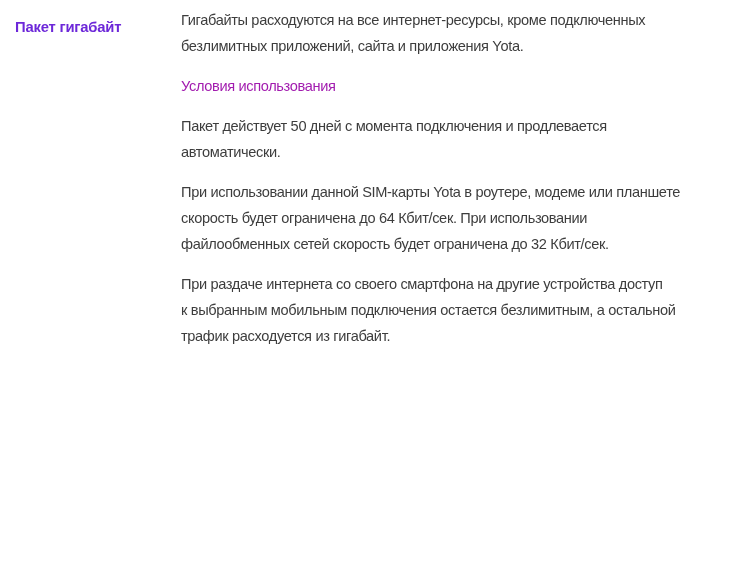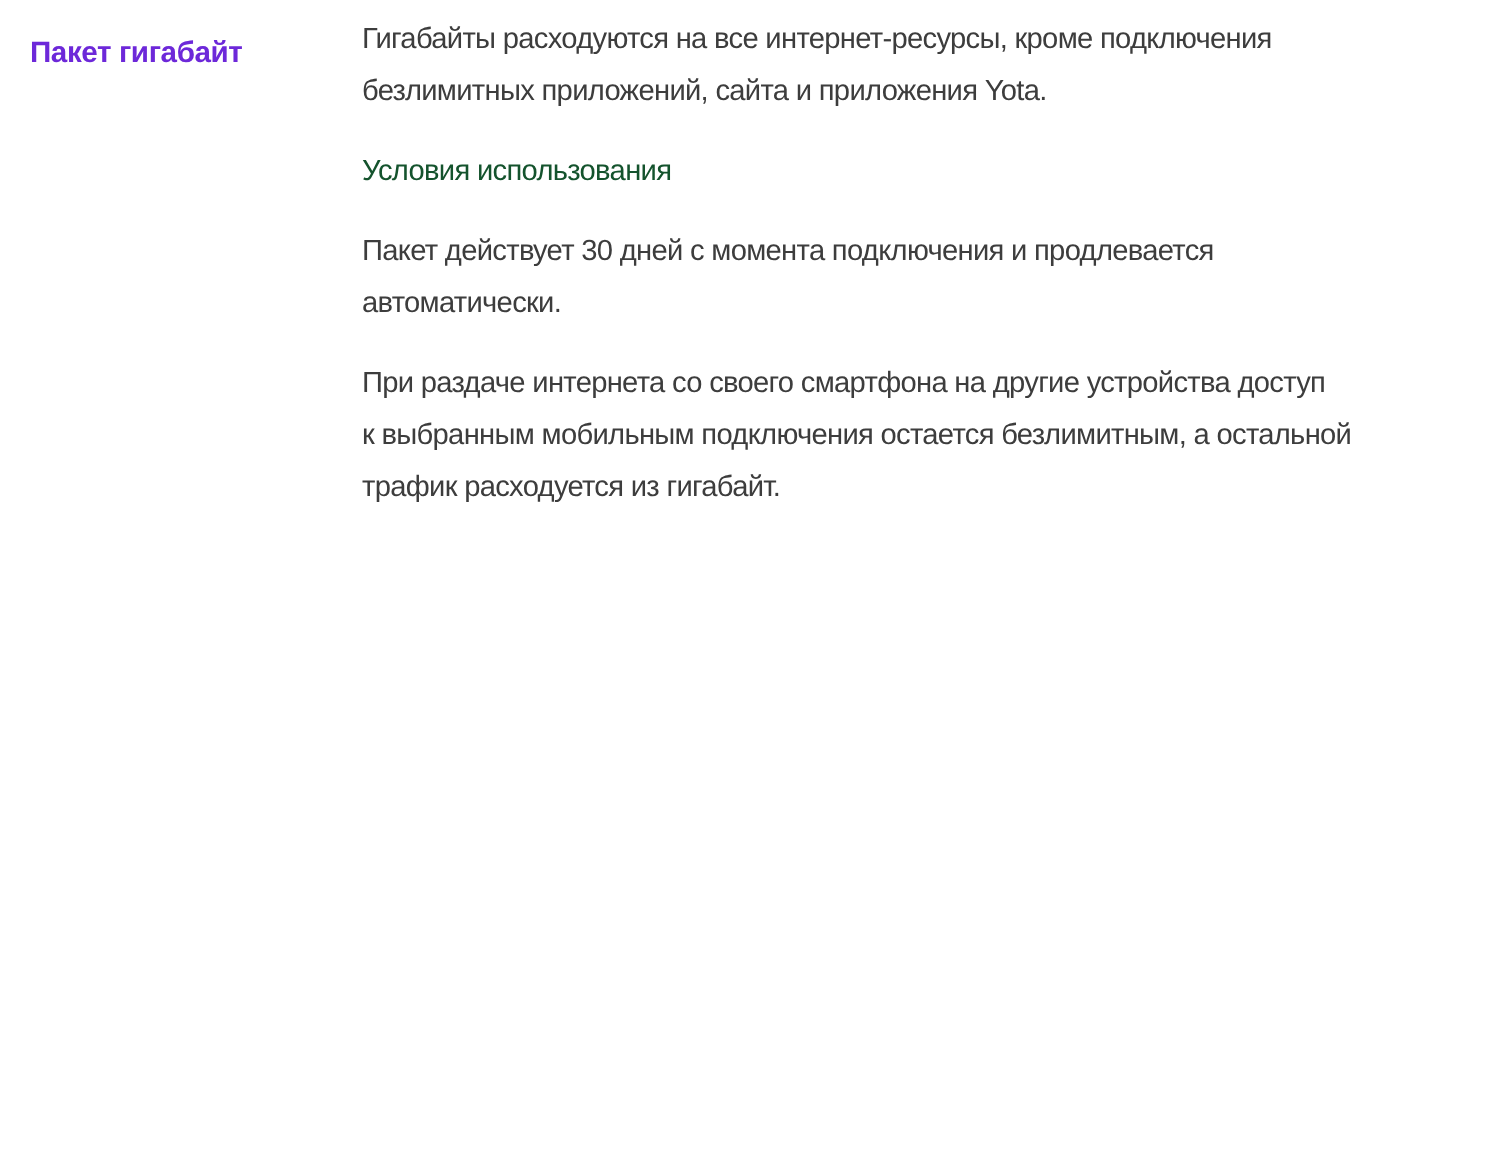--- a/index.html
+++ b/index.html
@@ -38,41 +38,44 @@
   }
   .col-content p {
     margin: 0 0 14px 0;
     font-size: 14.6px;
     line-height: 26px;
     letter-spacing: -0.35px;
     white-space: pre-line; 
     color: #3d3d3d;
   }
   .col-content p.muted {
-    color: #14532d;
+    color: #a21caf;
   }
 </style>
 </head>
 <body>
 
 <div class="layout">
   <aside class="col-label">
     <h2 class="row-title">Пакет гигабайт</h2>
   </aside>
 
   <main class="col-content">
-    <p>Гигабайты расходуются на все интернет-ресурсы, кроме подключения
+    <p>Гигабайты расходуются на все интернет-ресурсы, кроме подключенных
 безлимитных приложений, сайта и приложения Yota.</p>
 
 
     <p class="muted">Условия использования</p>
 
-    <p>Пакет действует 30 дней с момента подключения и продлевается
+    <p>Пакет действует 50 дней с момента подключения и продлевается
 автоматически.</p>
 
 
 
+    <p>При использовании данной SIM-карты Yota в роутере, модеме или планшете
+скорость будет ограничена до 64 Кбит/сек. При использовании
+файлообменных сетей скорость будет ограничена до 32 Кбит/сек.</p>
 
     <p>При раздаче интернета со своего смартфона на другие устройства доступ
 к выбранным мобильным подключения остается безлимитным, а остальной
 трафик расходуется из гигабайт.</p>
   </main>
 </div>
 
 </body></html>

